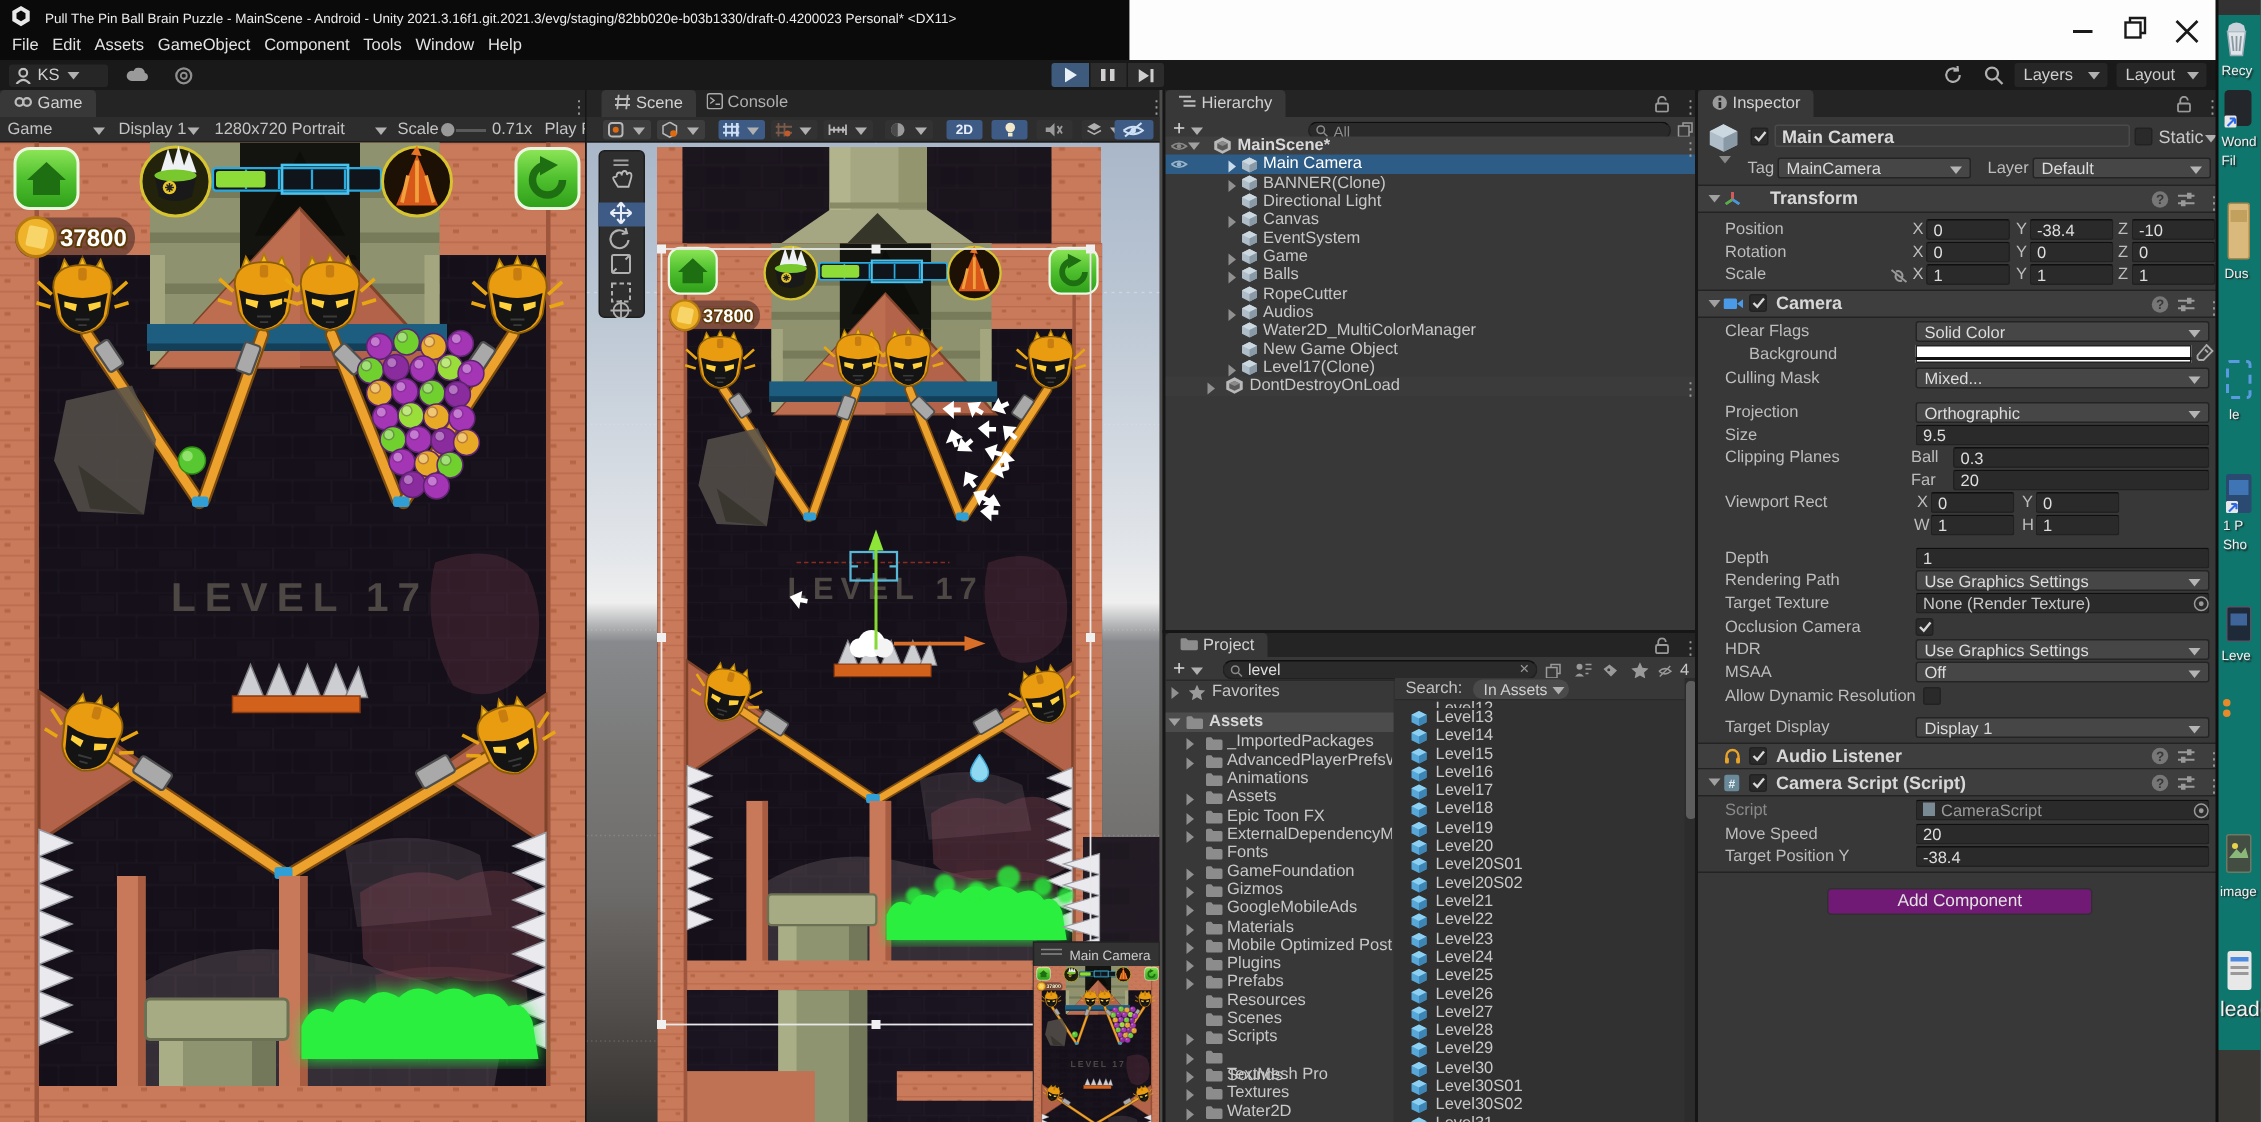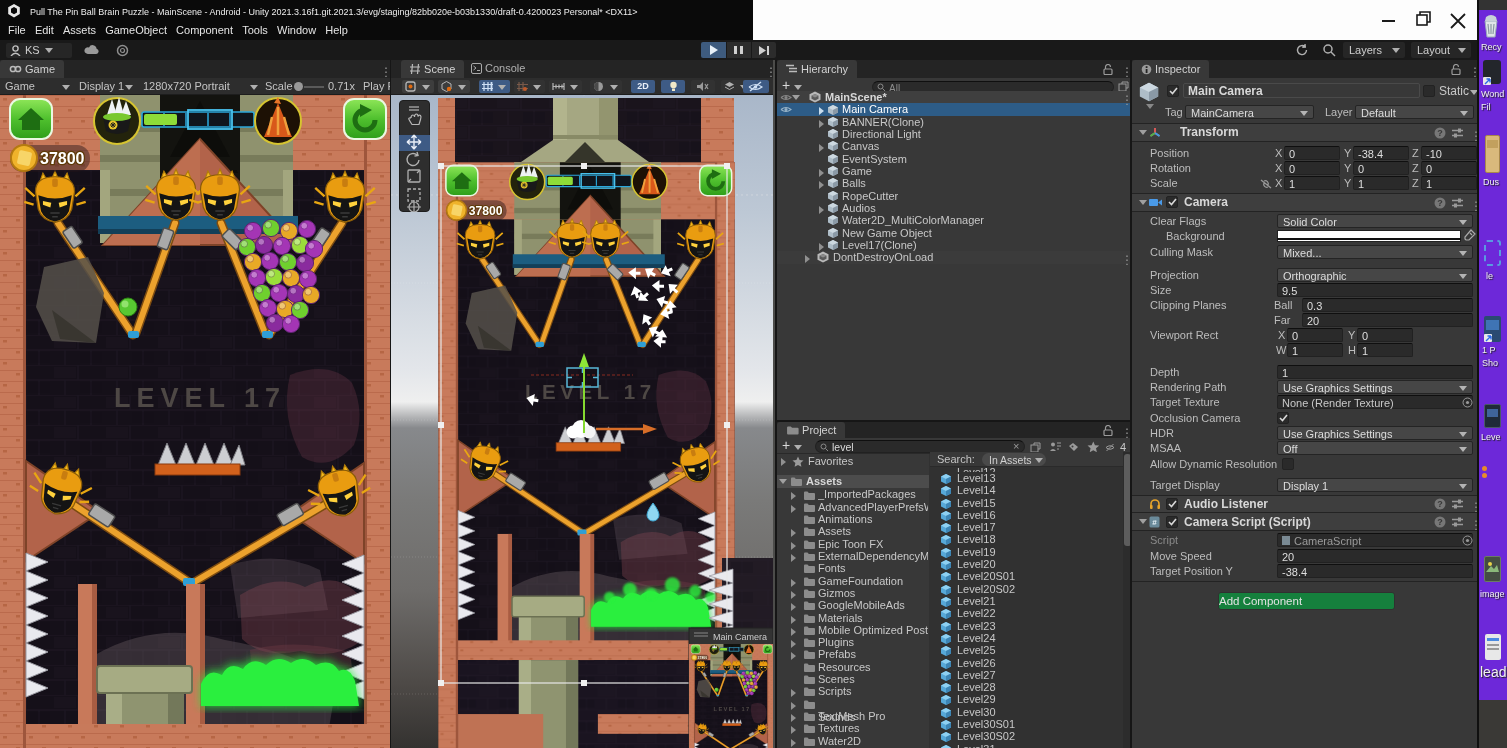--- a/index.html
+++ b/index.html
@@ -1150,24 +1150,24 @@
  <div class="fld" style="left:145px;top:473px;width:196px;color:#9a9a9a"><span style="display:inline-block;width:8px;height:9px;background:#7a8a94;margin-right:4px"></span>CameraScript</div>
  <svg class="a" style="left:330px;top:475px" width="11" height="11">
       <circle cx="5.5" cy="5.5" r="4.5" fill="none" stroke="#999"></circle>
       <circle cx="5.5" cy="5.5" r="1.6" fill="#999"></circle>
     </svg>
  <div class="lbl" style="left:18px;top:490px">Move Speed</div>
     <div class="fld" style="left:145px;top:489px;width:196px">20</div>
  <div class="lbl" style="left:18px;top:505px">Target Position Y</div>
     <div class="fld" style="left:145px;top:504px;width:196px">-38.4</div>
  <div class="a" style="left:0;top:521px;width:348px;height:1px;background:#232323"></div>
- <div class="a" style="left:86px;top:532px;width:177px;height:18px;background:#15803d;border:1px solid #303030;border-radius:3px;color:#e2e2e2;font-size:11.5px;text-align:left;line-height:16px">Add Component</div>
+ <div class="a" style="left:86px;top:532px;width:177px;height:18px;background:#701a75;border:1px solid #303030;border-radius:3px;color:#e2e2e2;font-size:11.5px;text-align:center;line-height:16px">Add Component</div>
 </div>
 
-<div class="a" style="left:1478px;top:0;width:29px;height:748px;background:#6d28d9;overflow:hidden">
+<div class="a" style="left:1478px;top:0;width:29px;height:748px;background:#0f766e;overflow:hidden">
  <div class="a" style="left:0;top:0;width:29px;height:10px;background:#333"></div>
  <svg class="a" style="left:4px;top:13px" width="18" height="26">
       <path d="M3,8 L15,8 L13,24 L5,24 Z" fill="#dfe5e8" stroke="#9ab" stroke-width="1"></path>
       <path d="M4,4 Q9,0 14,4 L15,8 L3,8 Z" fill="#c8d2d8"></path>
       <path d="M6,11 L7,21 M9,11 L9,21 M12,11 L11,21" stroke="#8a98a2" stroke-width="1.2"></path>
     </svg>
  <div class="tx" style="left:3px;top:41px;font-size:9px;color:#f0f0f0;text-shadow:1px 1px 1px #222">Recy</div>
  <div class="a" style="left:5px;top:60px;width:18px;height:24px;background:#23262b;border-radius:3px"></div>
  <div class="a" style="left:5px;top:77px;width:8px;height:8px;background:#e8e8e8;border-radius:1px"></div>
  <svg class="a" style="left:6px;top:78px" width="7" height="7">

